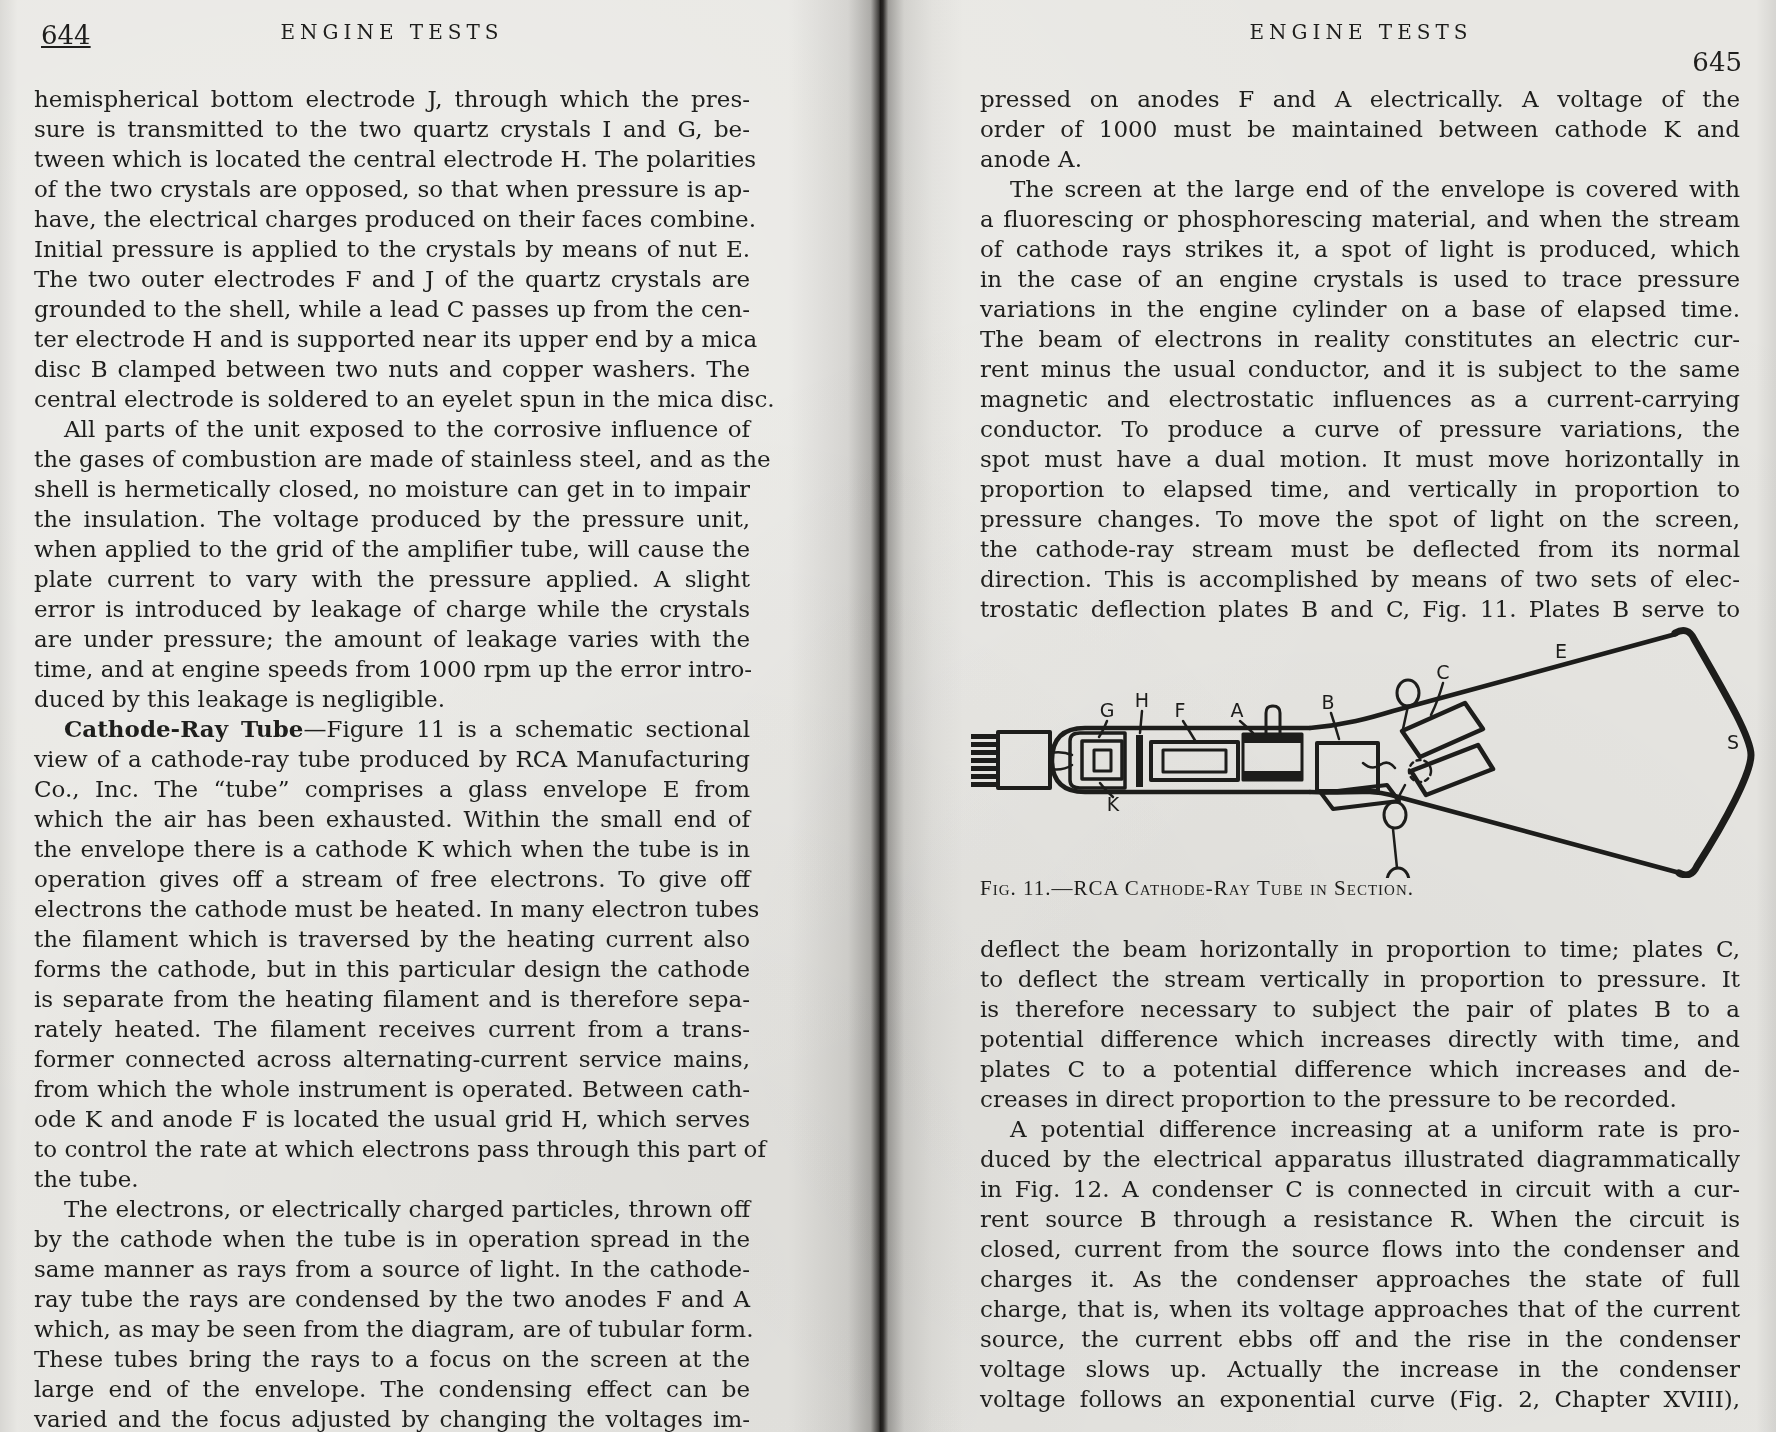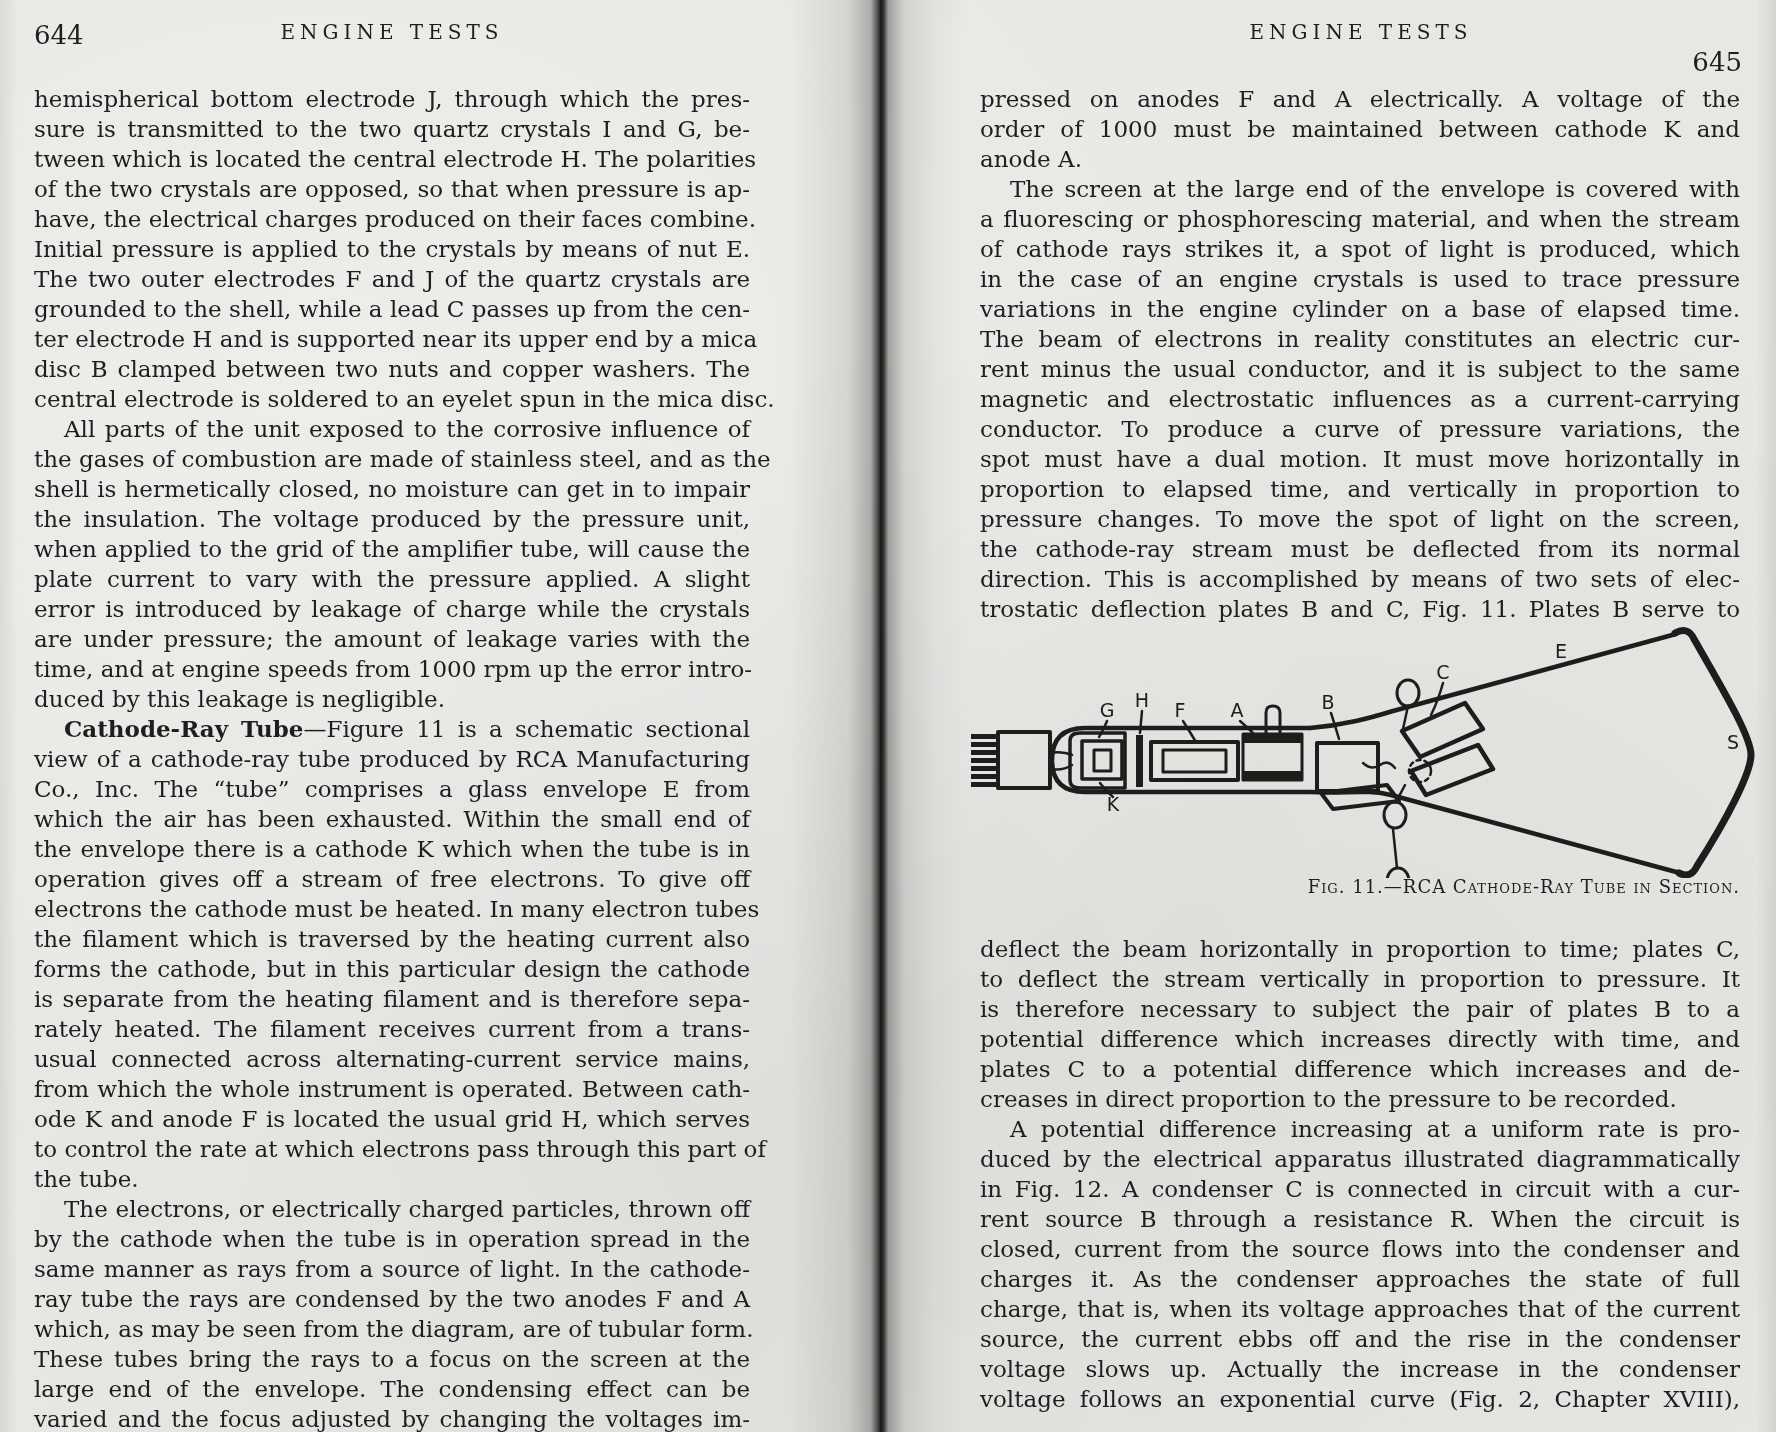--- a/index.html
+++ b/index.html
@@ -45,30 +45,30 @@
   #figure11{position:absolute;left:935px;top:613px;width:820px;height:265px;}
   #figure11 svg{width:100%;height:100%;display:block;}
   .fig-stroke{stroke:#1d1d1b;fill:none;stroke-linecap:round;stroke-linejoin:round;}
   .fig-fill{fill:#1d1d1b;stroke:none;}
   .fig-label{
     font-family:"DejaVu Sans","Liberation Sans",sans-serif;
     font-size:19px;fill:#1d1d1b;text-anchor:middle;
   }
   #fig-caption{
     position:absolute;left:980px;top:876px;width:760px;
-    text-align:right;font-size:18px;font-variant:small-caps;
-    letter-spacing:1px;white-space:nowrap;
+    text-align:left;font-size:21px;font-variant:small-caps;
+    letter-spacing:1px;white-space:nowrap;font-family:Liberation Serif, serif;
   }
   .edge-shade{position:absolute;top:0;height:1432px;pointer-events:none;}
 </style>
 </head>
 <body>
 
 <div class="page-head" style="left:34px;width:716px;">
-  <span class="pageno" style="left:0;">644</span>
+  <span class="pageno" style="left:7px;text-decoration:underline;">644</span>
   <span class="running-head">ENGINE TESTS</span>
 </div>
 
 <div class="page-head" style="left:980px;width:762px;">
   <span class="running-head">ENGINE TESTS</span>
   <span class="pageno" style="right:0;margin-top:27px;">645</span>
 </div>
 
 <div class="body-block" id="left-body" style="left:34px;top:84px;width:716px;">
     <div>
@@ -101,21 +101,21 @@
       <div class="line">view of a cathode-ray tube produced by RCA Manufacturing</div>
       <div class="line">Co., Inc. The “tube” comprises a glass envelope E from</div>
       <div class="line">which the air has been exhausted. Within the small end of</div>
       <div class="line">the envelope there is a cathode K which when the tube is in</div>
       <div class="line">operation gives off a stream of free electrons. To give off</div>
       <div class="line">electrons the cathode must be heated. In many electron tubes</div>
       <div class="line">the filament which is traversed by the heating current also</div>
       <div class="line">forms the cathode, but in this particular design the cathode</div>
       <div class="line">is separate from the heating filament and is therefore sepa-</div>
       <div class="line">rately heated. The filament receives current from a trans-</div>
-      <div class="line">usual connected across alternating-current service mains,</div>
+      <div class="line">former connected across alternating-current service mains,</div>
       <div class="line">from which the whole instrument is operated. Between cath-</div>
       <div class="line">ode K and anode F is located the usual grid H, which serves</div>
       <div class="line">to control the rate at which electrons pass through this part of</div>
       <div class="line lastline">the tube.</div>
     </div>
     <div>
       <div class="line indent">The electrons, or electrically charged particles, thrown off</div>
       <div class="line">by the cathode when the tube is in operation spread in the</div>
       <div class="line">same manner as rays from a source of light. In the cathode-</div>
       <div class="line">ray tube the rays are condensed by the two anodes F and A</div>

